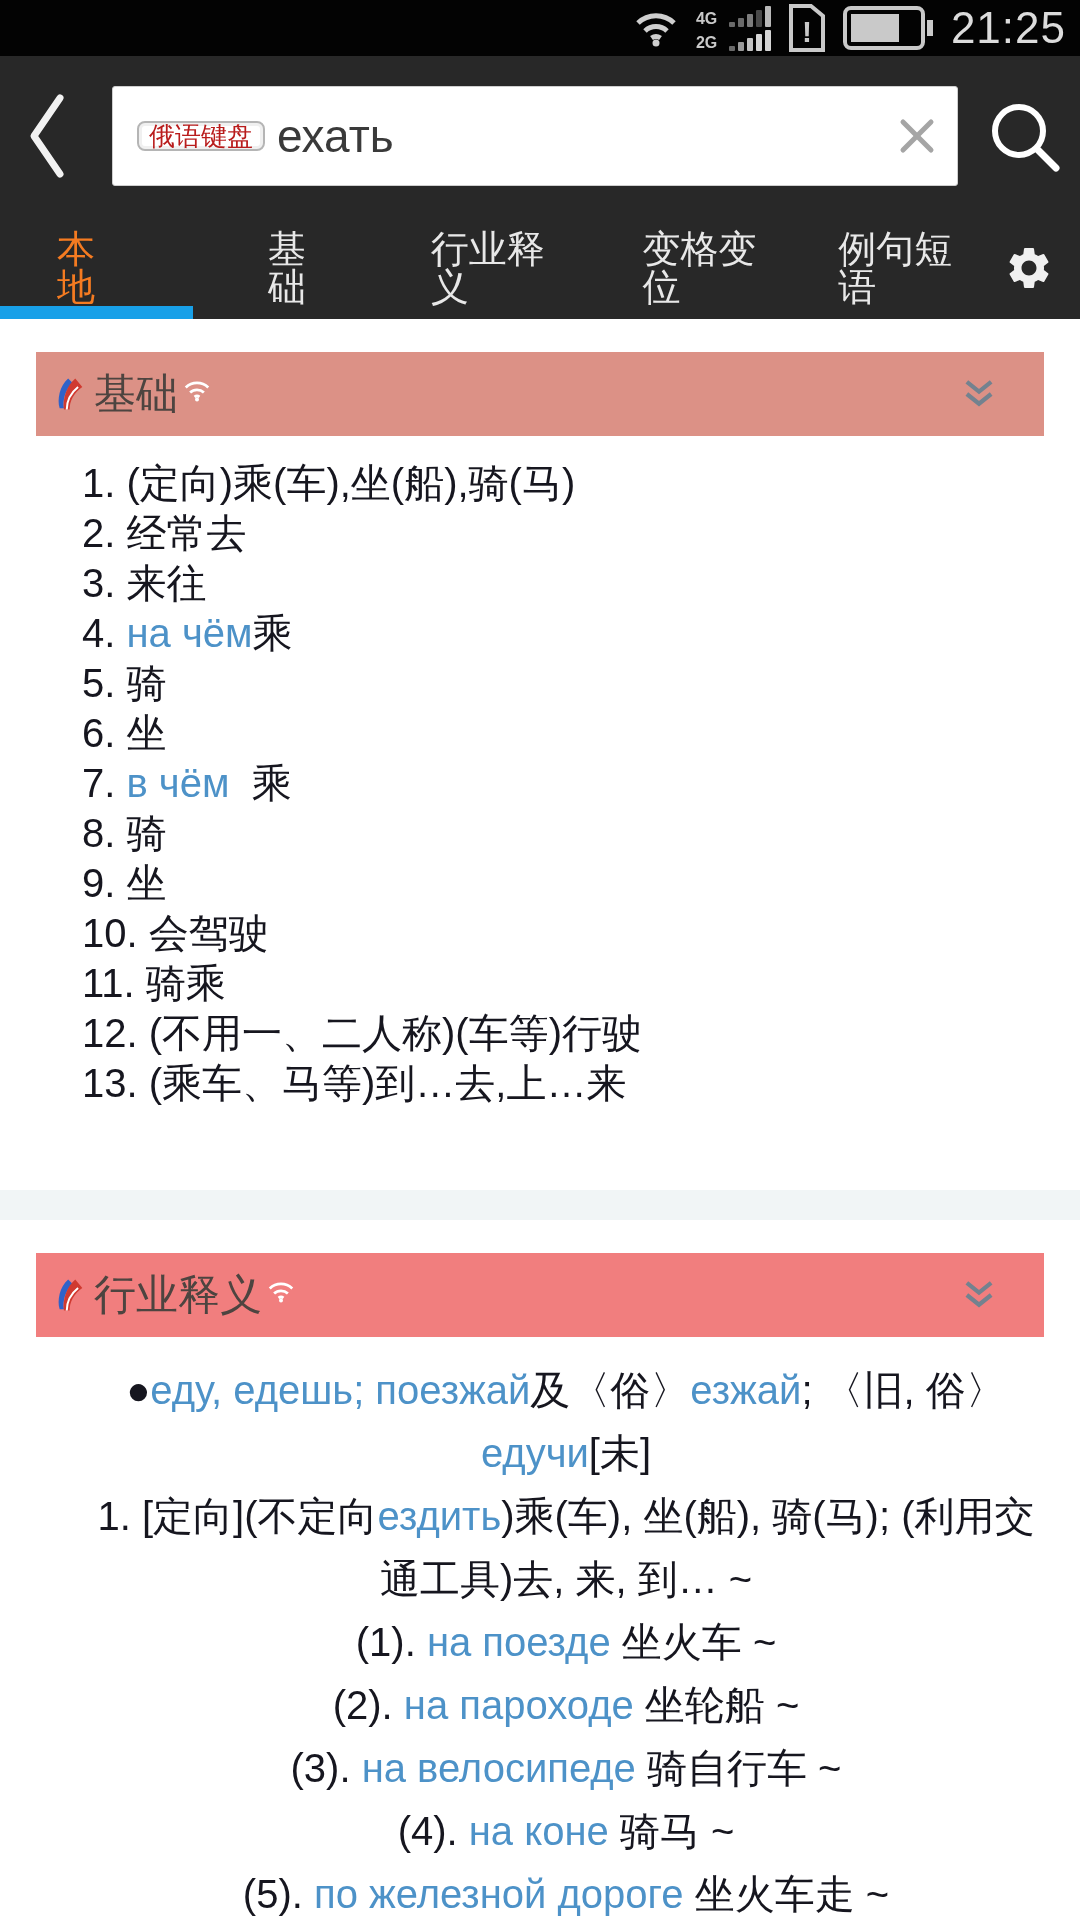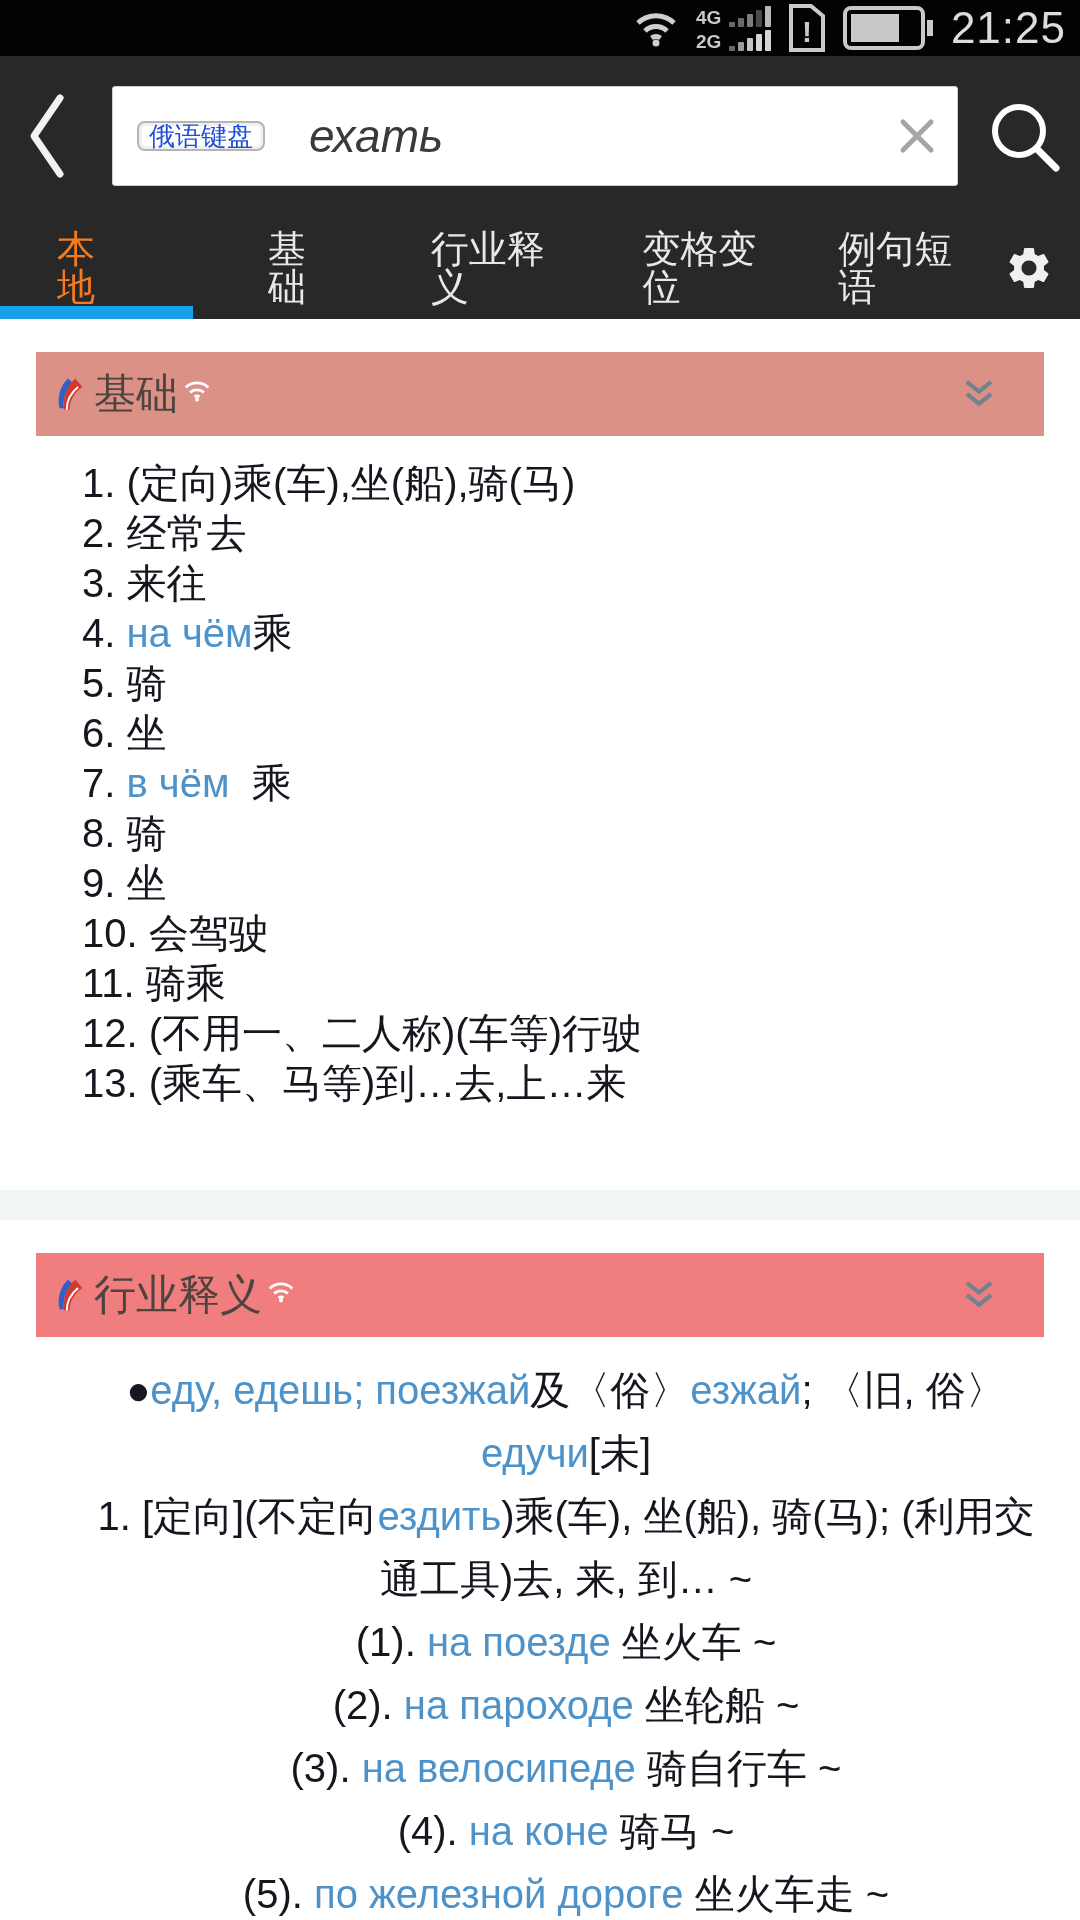--- a/index.html
+++ b/index.html
@@ -6,35 +6,35 @@
   body{
     width:1080px;height:1920px;overflow:hidden;background:#fff;
     font-family:"Liberation Sans","DejaVu Sans",sans-serif;
     position:relative;
   }
   
   .status-bar{height:56px;background:#030303;display:flex;align-items:center;
     justify-content:flex-end;gap:16px;padding-right:14px;box-sizing:border-box;}
   .signal{display:flex;flex-direction:column;gap:3px;}
   .sig-row{display:flex;align-items:flex-end;gap:3px;}
-  .sig-label{color:#c9c9c9;font-size:19px;font-weight:bold;line-height:1;width:30px;}
+  .sig-label{color:#c9c9c9;font-size:16px;font-weight:bold;line-height:1;width:30px;}
   .bar{width:6px;border-radius:1px;}
   .sim-wrap{display:flex;}
   .battery{display:flex;align-items:center;}
   .clock{color:#dcdcdc;font-size:44px;line-height:1;letter-spacing:1px;}
   
   .app-bar{height:160px;background:#282828;position:relative;}
   .back{position:absolute;left:24px;top:34px;cursor:pointer;}
   .search-box{position:absolute;left:112px;top:30px;width:846px;height:100px;
     background:#fff;border:1px solid #cfcfcf;border-radius:3px;
     display:flex;align-items:center;box-sizing:border-box;}
-  .kb-badge{margin-left:24px;font-size:26px;color:#1d4ed8;line-height:1;
+  .kb-badge{margin-left:24px;font-size:26px;color:#b91c1c;line-height:1;
     border:2px solid #b5b5b5;border-radius:8px;padding:0 10px;
     box-shadow:inset 0 0 0 3px #f0f0f0;}
-  .query{margin-left:44px;font-size:46px;color:#3a3a3a;font-style:italic;}
+  .query{margin-left:12px;font-size:46px;color:#3a3a3a;}
   .clear-btn{margin-left:auto;margin-right:18px;display:flex;cursor:pointer;}
   .magnifier{position:absolute;right:16px;top:42px;display:flex;cursor:pointer;}
   
   .tab-bar{height:103px;background:#282828;display:flex;align-items:center;position:relative;gap:16px;}
   .tab{font-size:38px;color:#e8e8e8;line-height:1;cursor:pointer;}
   .tab.active{color:#f57b21;}
   .tab-local{margin-left:57px;}
   .tab-basic{margin-left:120px;}
   .tab-industry{margin-left:72px;}
   .tab-conj{margin-left:46px;}

